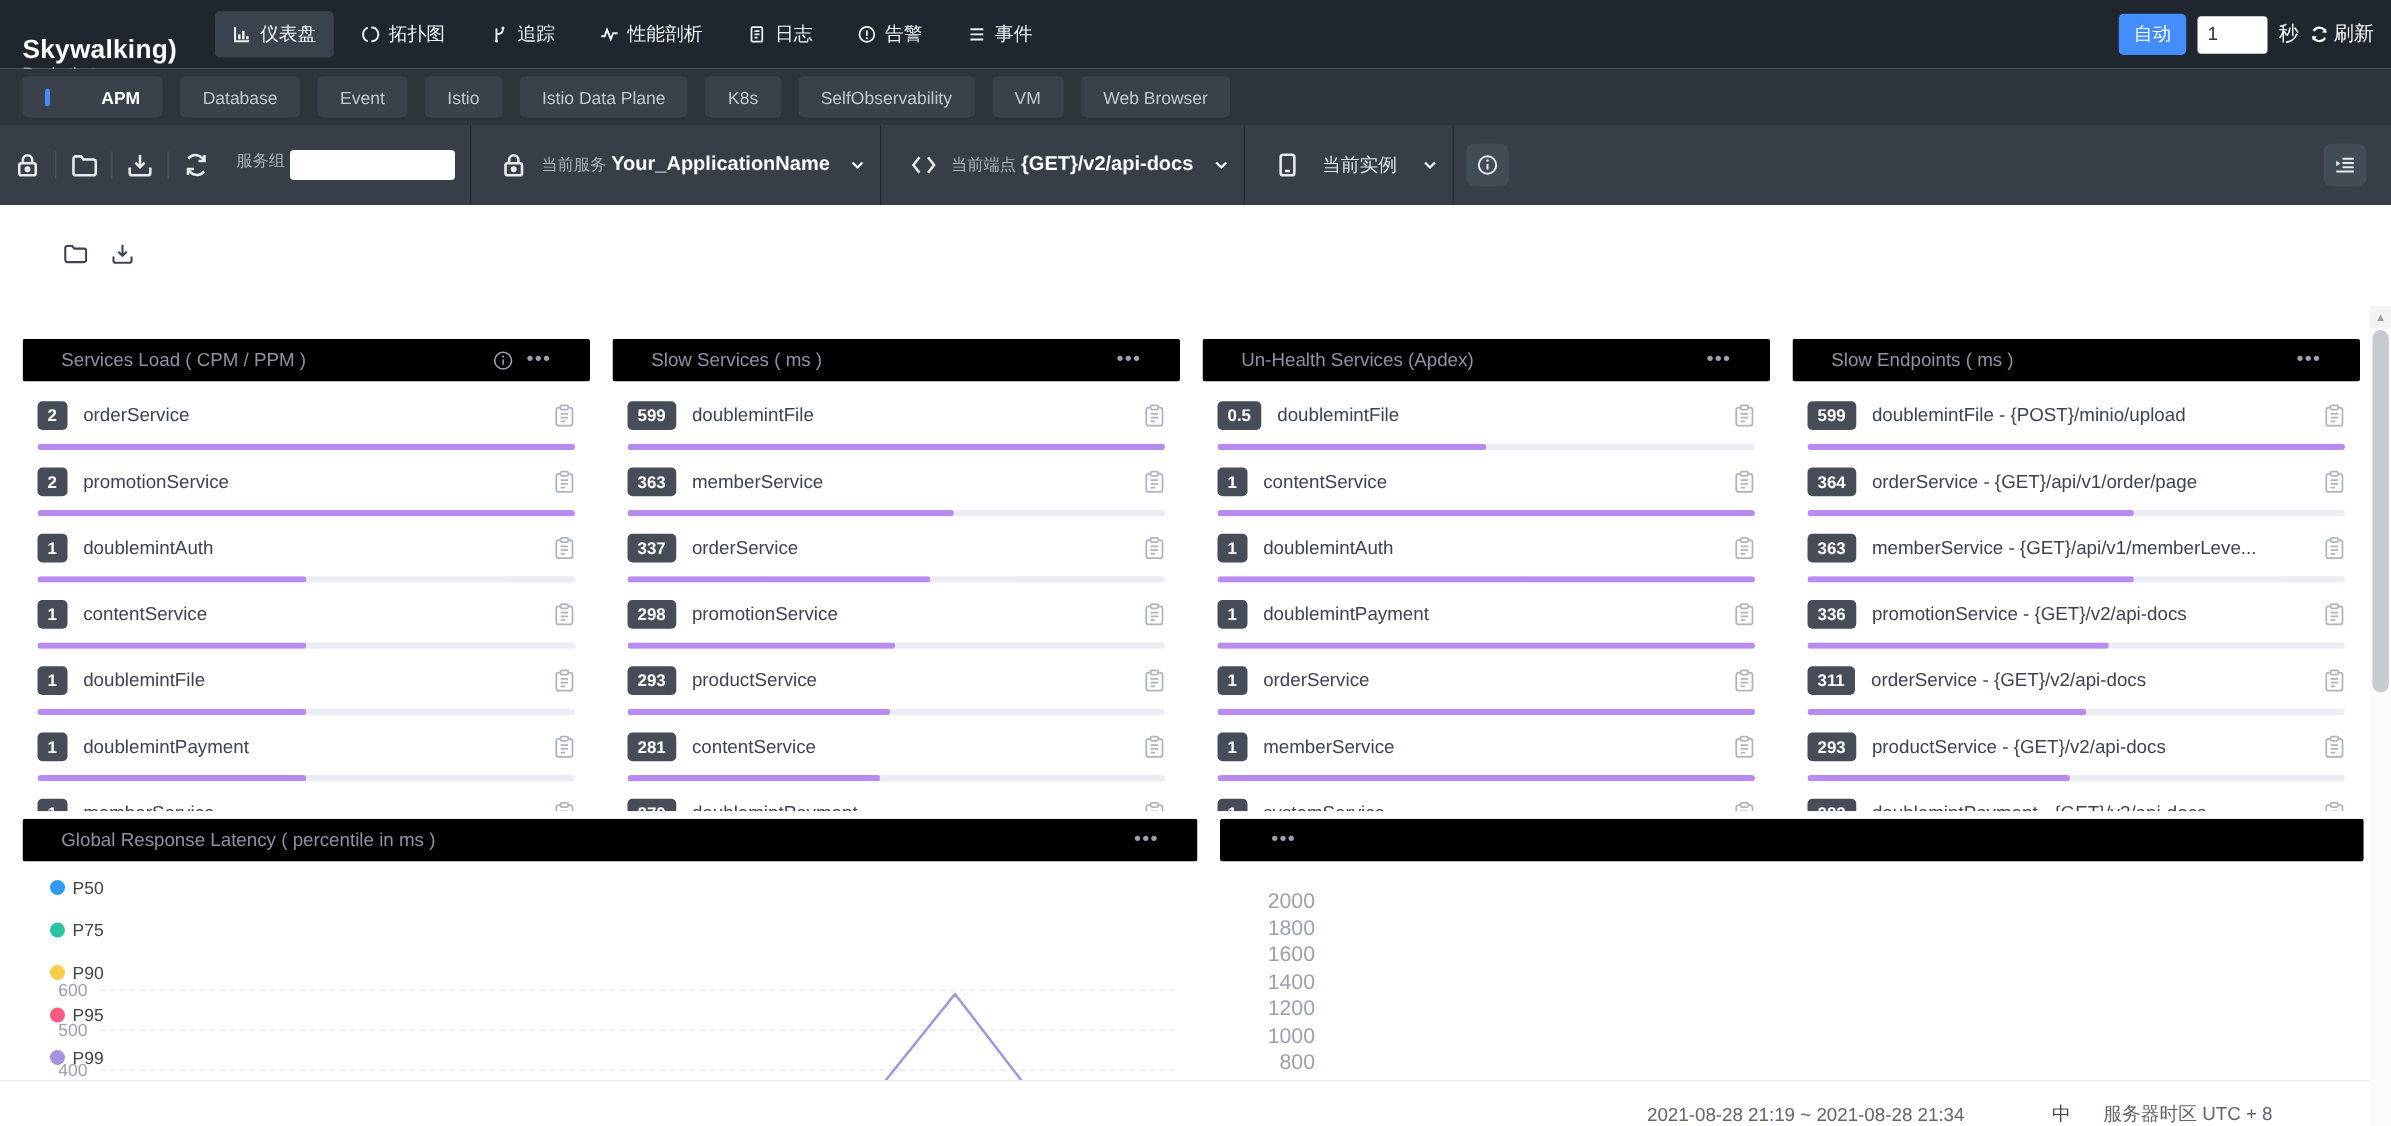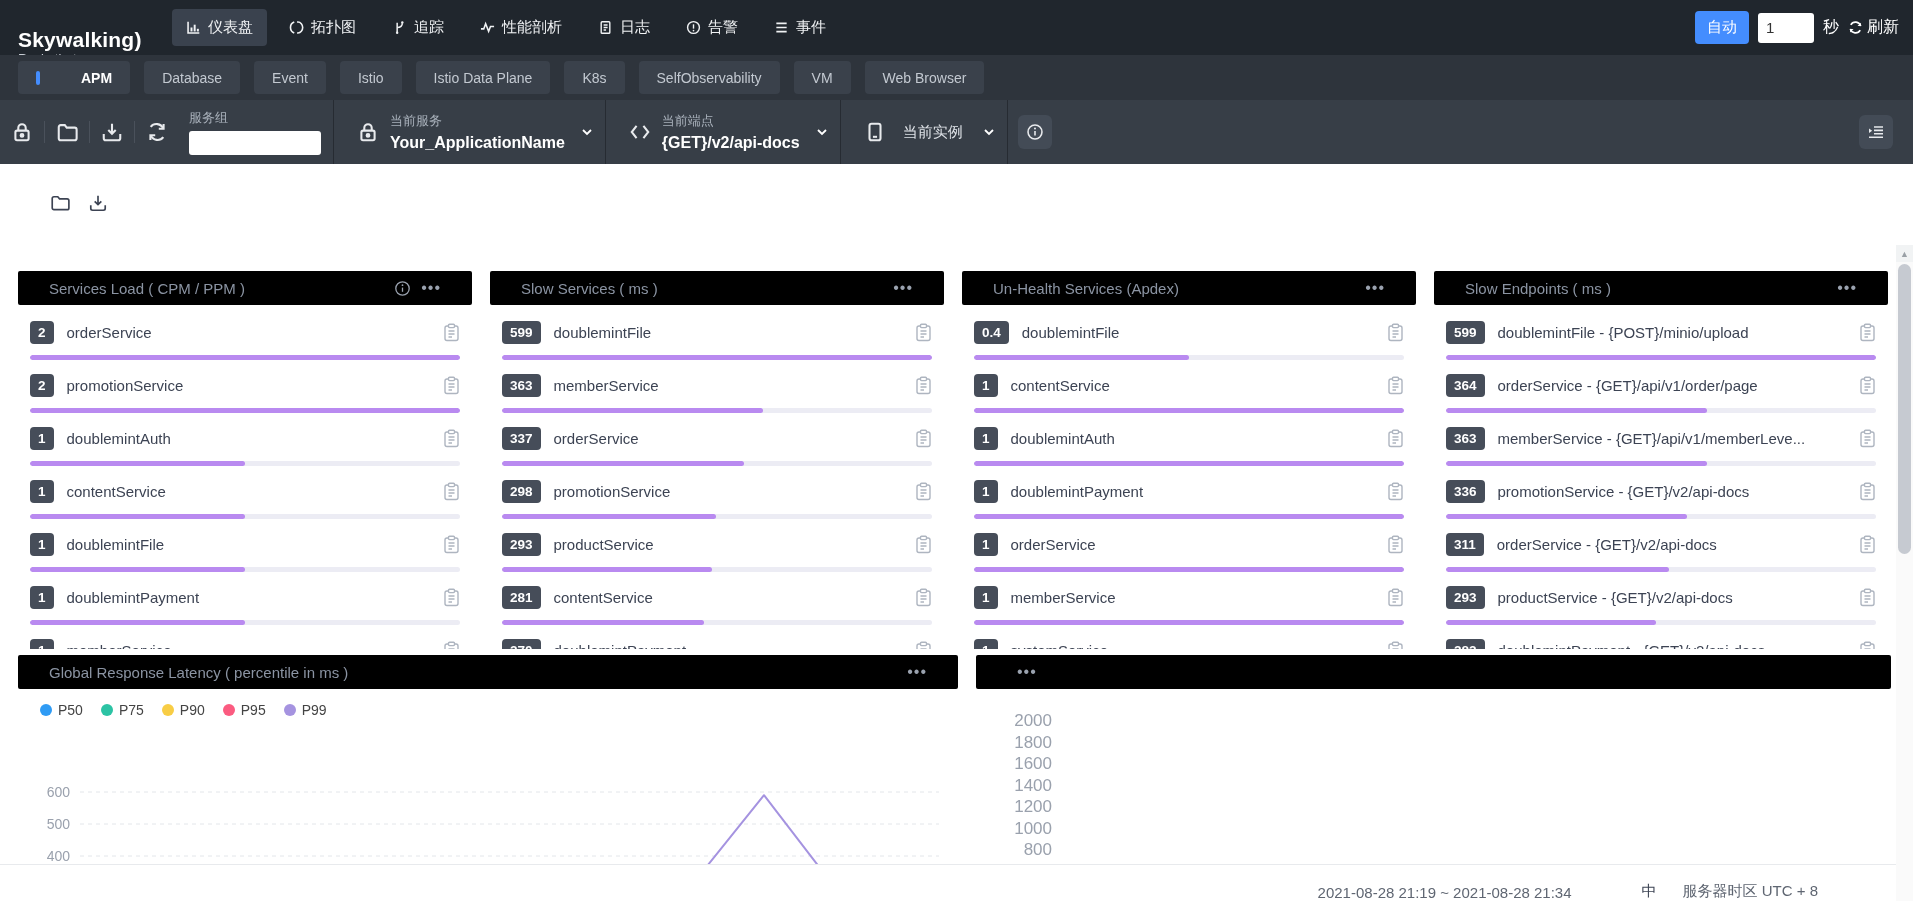--- a/index.html
+++ b/index.html
@@ -38,21 +38,21 @@
   .dash-tab.active .ind { display:inline-block; }
 
   
   .toolbar { position:absolute; left:0; top:100px; width:100%; height:64px; background:#373e47;
              display:flex; align-items:center; color:#e8eaed; }
   .tool-ic { width:22px; height:22px; margin:0 11px; cursor:pointer; flex:none; }
   .tool-ic svg { width:100%; height:100%; display:block; }
   .tsep { width:1px; height:22px; background:#4a515b; flex:none; }
   .vsep { width:1px; height:64px; background:#262b32; flex:none; margin:0 2px; }
   .tool-group { display:flex; align-items:center; padding:0 10px; }
-  .tool-col { display:flex; flex-direction:column; justify-content:center; gap:4px; }
+  .tool-col { display:flex; flex-direction:row; justify-content:center; gap:4px; }
   .tool-label { font-size:13px; color:#a9b1bb; }
   .tool-value { font-size:16px; color:#fff; font-weight:bold; max-width:185px; overflow:hidden;
                 text-overflow:ellipsis; white-space:nowrap; }
   .sg-input { width:132px; height:24px; border:none; border-radius:3px; font-family:inherit; padding:0 6px; font-size:13px; }
   .chev { margin-left:16px; cursor:pointer; flex:none; width:12px; height:12px; }
   .chev svg { width:12px; height:12px; display:block; }
   .tool-btn { width:34px; height:34px; background:#434b56; border-radius:6px; display:flex;
               align-items:center; justify-content:center; cursor:pointer; flex:none; }
   .tool-btn svg { width:18px; height:18px; }
   .panel-toggle { position:absolute; right:20px; top:15px; }
@@ -90,21 +90,21 @@
   .clip { width:17px; height:19px; color:#aeb5c0; margin-left:8px; flex:none; cursor:pointer; }
   .clip svg { width:17px; height:19px; display:block; }
   .bar { height:5px; border-radius:3px; background:#ececf4; margin-top:9px; overflow:hidden; }
   .bar-fill { height:100%; border-radius:3px; background:#b98af0; }
 
   
   .bottom-row { position:absolute; left:18px; top:655px; width:1873px; height:246px; display:flex; gap:18px; }
   .bcard { height:100%; overflow:hidden; position:relative; }
   .latency-card { width:940px; flex:none; }
   .heat-card { width:915px; flex:none; }
-  .legend { position:absolute; left:22px; top:47px; display:flex; gap:18px; align-items:flex-start; }
+  .legend { position:absolute; left:22px; top:47px; display:flex; gap:18px; align-items:flex-start;flex-direction:column; }
   .leg-item { display:flex; align-items:center; gap:6px; font-size:14px; color:#444; cursor:pointer; }
   .leg-dot { width:12px; height:12px; border-radius:50%; }
   .lat-svg { position:absolute; left:0; top:34px; }
   .heat-labels { position:absolute; left:20px; top:55px; width:56px; text-align:right; }
   .heat-labels div { font-size:17px; color:#9aa1ad; height:21.5px; line-height:21.5px; }
 
   
   .footer { position:absolute; left:0; bottom:0; width:100%; height:37px; background:#fff;
             border-top:1px solid #e8eaed; z-index:6; display:flex; align-items:flex-end;
             justify-content:flex-end; padding-right:95px; gap:26px; }
@@ -602,21 +602,21 @@
         </div>
       </div>
       <div class="card scard">
         <div class="card-head">
           <span class="card-title">Un-Health Services (Apdex)</span>
           <span class="more-ic">•••</span>
         </div>
         <div class="card-body">
           <div class="srow">
             <div class="srow-top">
-              <span class="badge">0.4</span>
+              <span class="badge">0.5</span>
               <span class="sname">doublemintFile</span>
               <span class="clip">
                 <svg viewBox="0 0 17 19" fill="none" stroke="currentColor" stroke-width="1.4">
                   <rect x="2" y="3" width="13" height="14.5" rx="2"></rect>
                   <rect x="5.5" y="1.2" width="6" height="3.4" rx="1" fill="#fff"></rect>
                   <path d="M5.5 8h6M5.5 11h6M5.5 14h3.5"></path>
                 </svg>
               </span>
             </div>
             <div class="bar">

